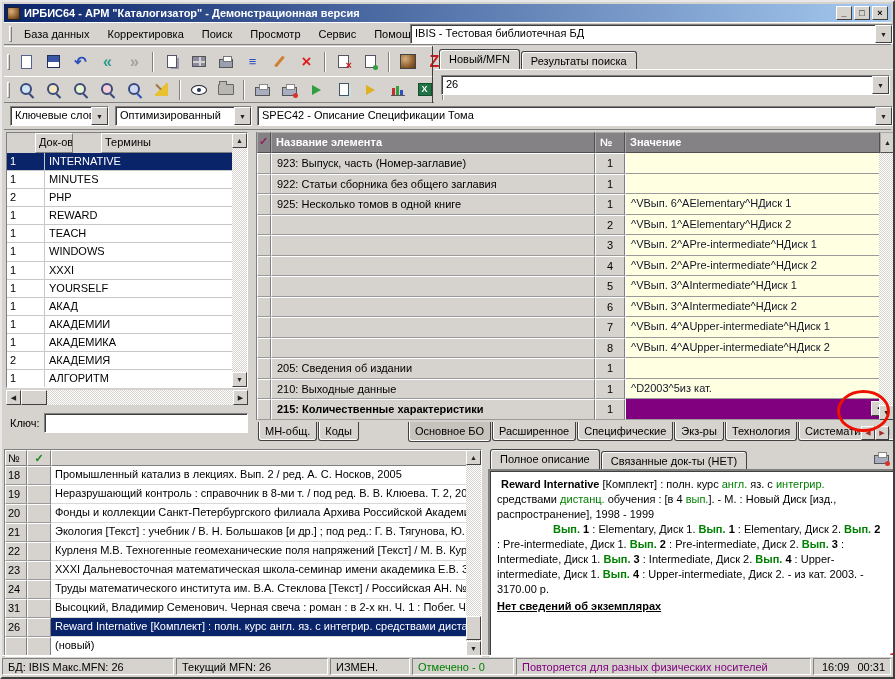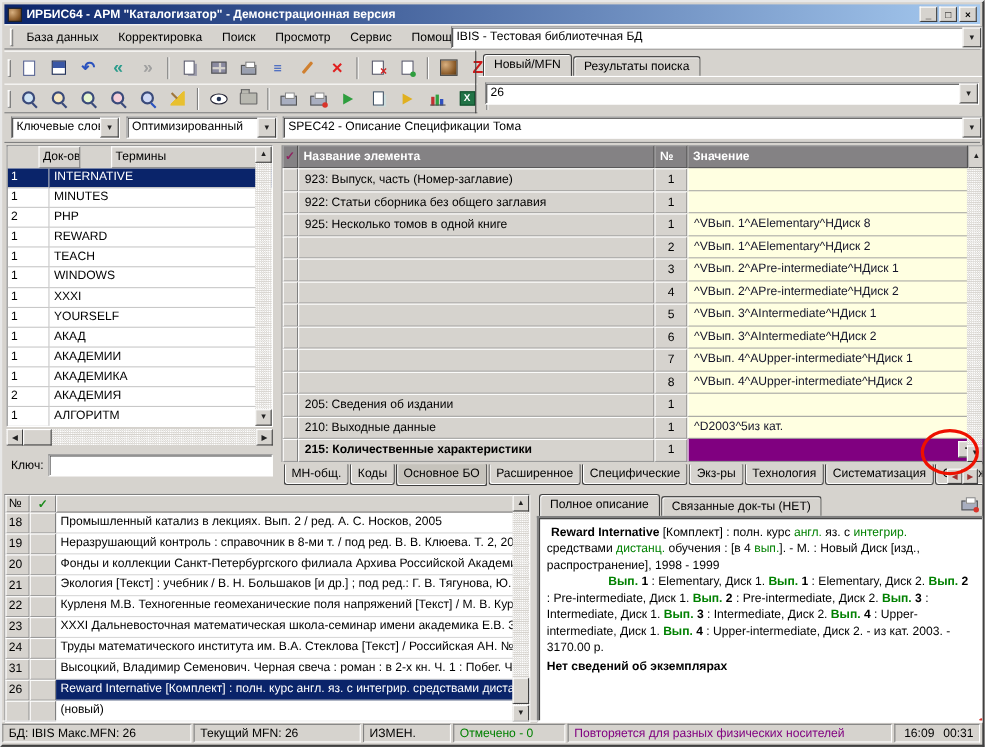--- a/index.html
+++ b/index.html
@@ -148,21 +148,21 @@
   .frow.fsel .fc1{font-weight:bold;}
   .frow.fsel .fc3{background:#800080;}
   .dots{position:absolute;right:3px;top:2px;width:21px;height:15px;background:#d6d3ce;color:#000;
     border:1px solid;border-color:#fff #404040 #404040 #fff;text-align:center;line-height:7px;font-weight:bold;}
   .fields-vsb{left:877px;top:151px;width:15px;height:267px;}
   .fields-vsb .dn{position:absolute;bottom:0;}
   
   .wtabs{position:absolute;left:254px;top:420px;width:639px;height:25px;display:flex;align-items:flex-start;padding-left:2px;}
   .wtab{padding:3px 6px;border:1px solid #404040;border-top:none;border-radius:0 0 3px 3px;background:#d6d3ce;
     box-shadow:inset 1px -1px 0 #fff;white-space:nowrap;margin-right:1px;}
-  .wtab.on{background:#c6c3bc;font-weight:normal;padding-bottom:4px;}
+  .wtab.on{background:#c6c3bc;font-weight:normal;padding-bottom:4px;margin-left:48px;}
   .wtab-scroll{position:absolute;right:4px;top:424px;display:flex;}
   .wtab-scroll .sbtn{width:14px;height:14px;color:#a03030;}
   .red-ellipse{position:absolute;left:835px;top:388px;width:53px;height:42px;border:3px solid #ee1100;
     border-radius:50%;pointer-events:none;z-index:5;}
   
   .records-panel{position:absolute;left:2px;top:447px;width:478px;height:208px;background:#fff;
     border:1px solid;border-color:#808080 #fff #fff #808080;}
   .rhead{display:flex;height:16px;background:#d6d3ce;}
   .rhead span{border:1px solid;border-color:#fff #808080 #808080 #fff;padding:1px 2px;white-space:nowrap;}
   .rh1{width:22px;flex:none;}
@@ -179,21 +179,21 @@
   
   .desc-panel{position:absolute;left:486px;top:447px;width:407px;height:208px;}
   .dtabs{position:absolute;left:2px;top:0;height:20px;display:flex;align-items:flex-end;}
   .desc-print{position:absolute;right:6px;top:2px;}
   .desc-body{position:absolute;left:0;top:20px;right:0;bottom:0;background:#fff;
     border:2px solid;border-color:#808080 #fff #fff #808080;box-shadow:inset 1px 1px 0 #404040;
     padding:6px 7px;overflow:hidden;line-height:15px;}
   .desc-body p{margin:0;}
   .p1{text-indent:4px;}
   .p2{text-indent:56px;}
-  .p3{font-weight:bold;margin-top:2px !important;}
+  .p3{font-weight:bold;margin-top:2px !important;text-decoration:underline;}
   .g{color:#008000;margin-top:32px;}
   .b{font-weight:bold;}
   
   .statusbar{position:absolute;left:0;bottom:2px;right:2px;height:20px;display:flex;gap:2px;
     border-top:1px solid #fff;padding-top:2px;}
   .sp{border:1px solid;border-color:#808080 #fff #fff #808080;padding:2px 5px;white-space:nowrap;overflow:hidden;}
   .sp1{width:172px;flex:none;}
   .sp2{width:152px;flex:none;}
   .sp3{width:80px;flex:none;}
   .sp4{width:102px;flex:none;color:#008000;}
@@ -457,21 +457,21 @@
         <div class="frow">
           <span class="fc0"></span>
           <span class="fc1">922: Статьи сборника без общего заглавия</span>
           <span class="fc2">1</span>
           <span class="fc3"></span>
         </div>
         <div class="frow">
           <span class="fc0"></span>
           <span class="fc1">925: Несколько томов в одной книге</span>
           <span class="fc2">1</span>
-          <span class="fc3">^VВып. 1^AElementary^НДиск 8</span>
+          <span class="fc3">^VВып. 6^AElementary^НДиск 1</span>
         </div>
         <div class="frow">
           <span class="fc0"></span>
           <span class="fc1"></span>
           <span class="fc2">2</span>
           <span class="fc3">^VВып. 1^AElementary^НДиск 2</span>
         </div>
         <div class="frow">
           <span class="fc0"></span>
           <span class="fc1"></span>

